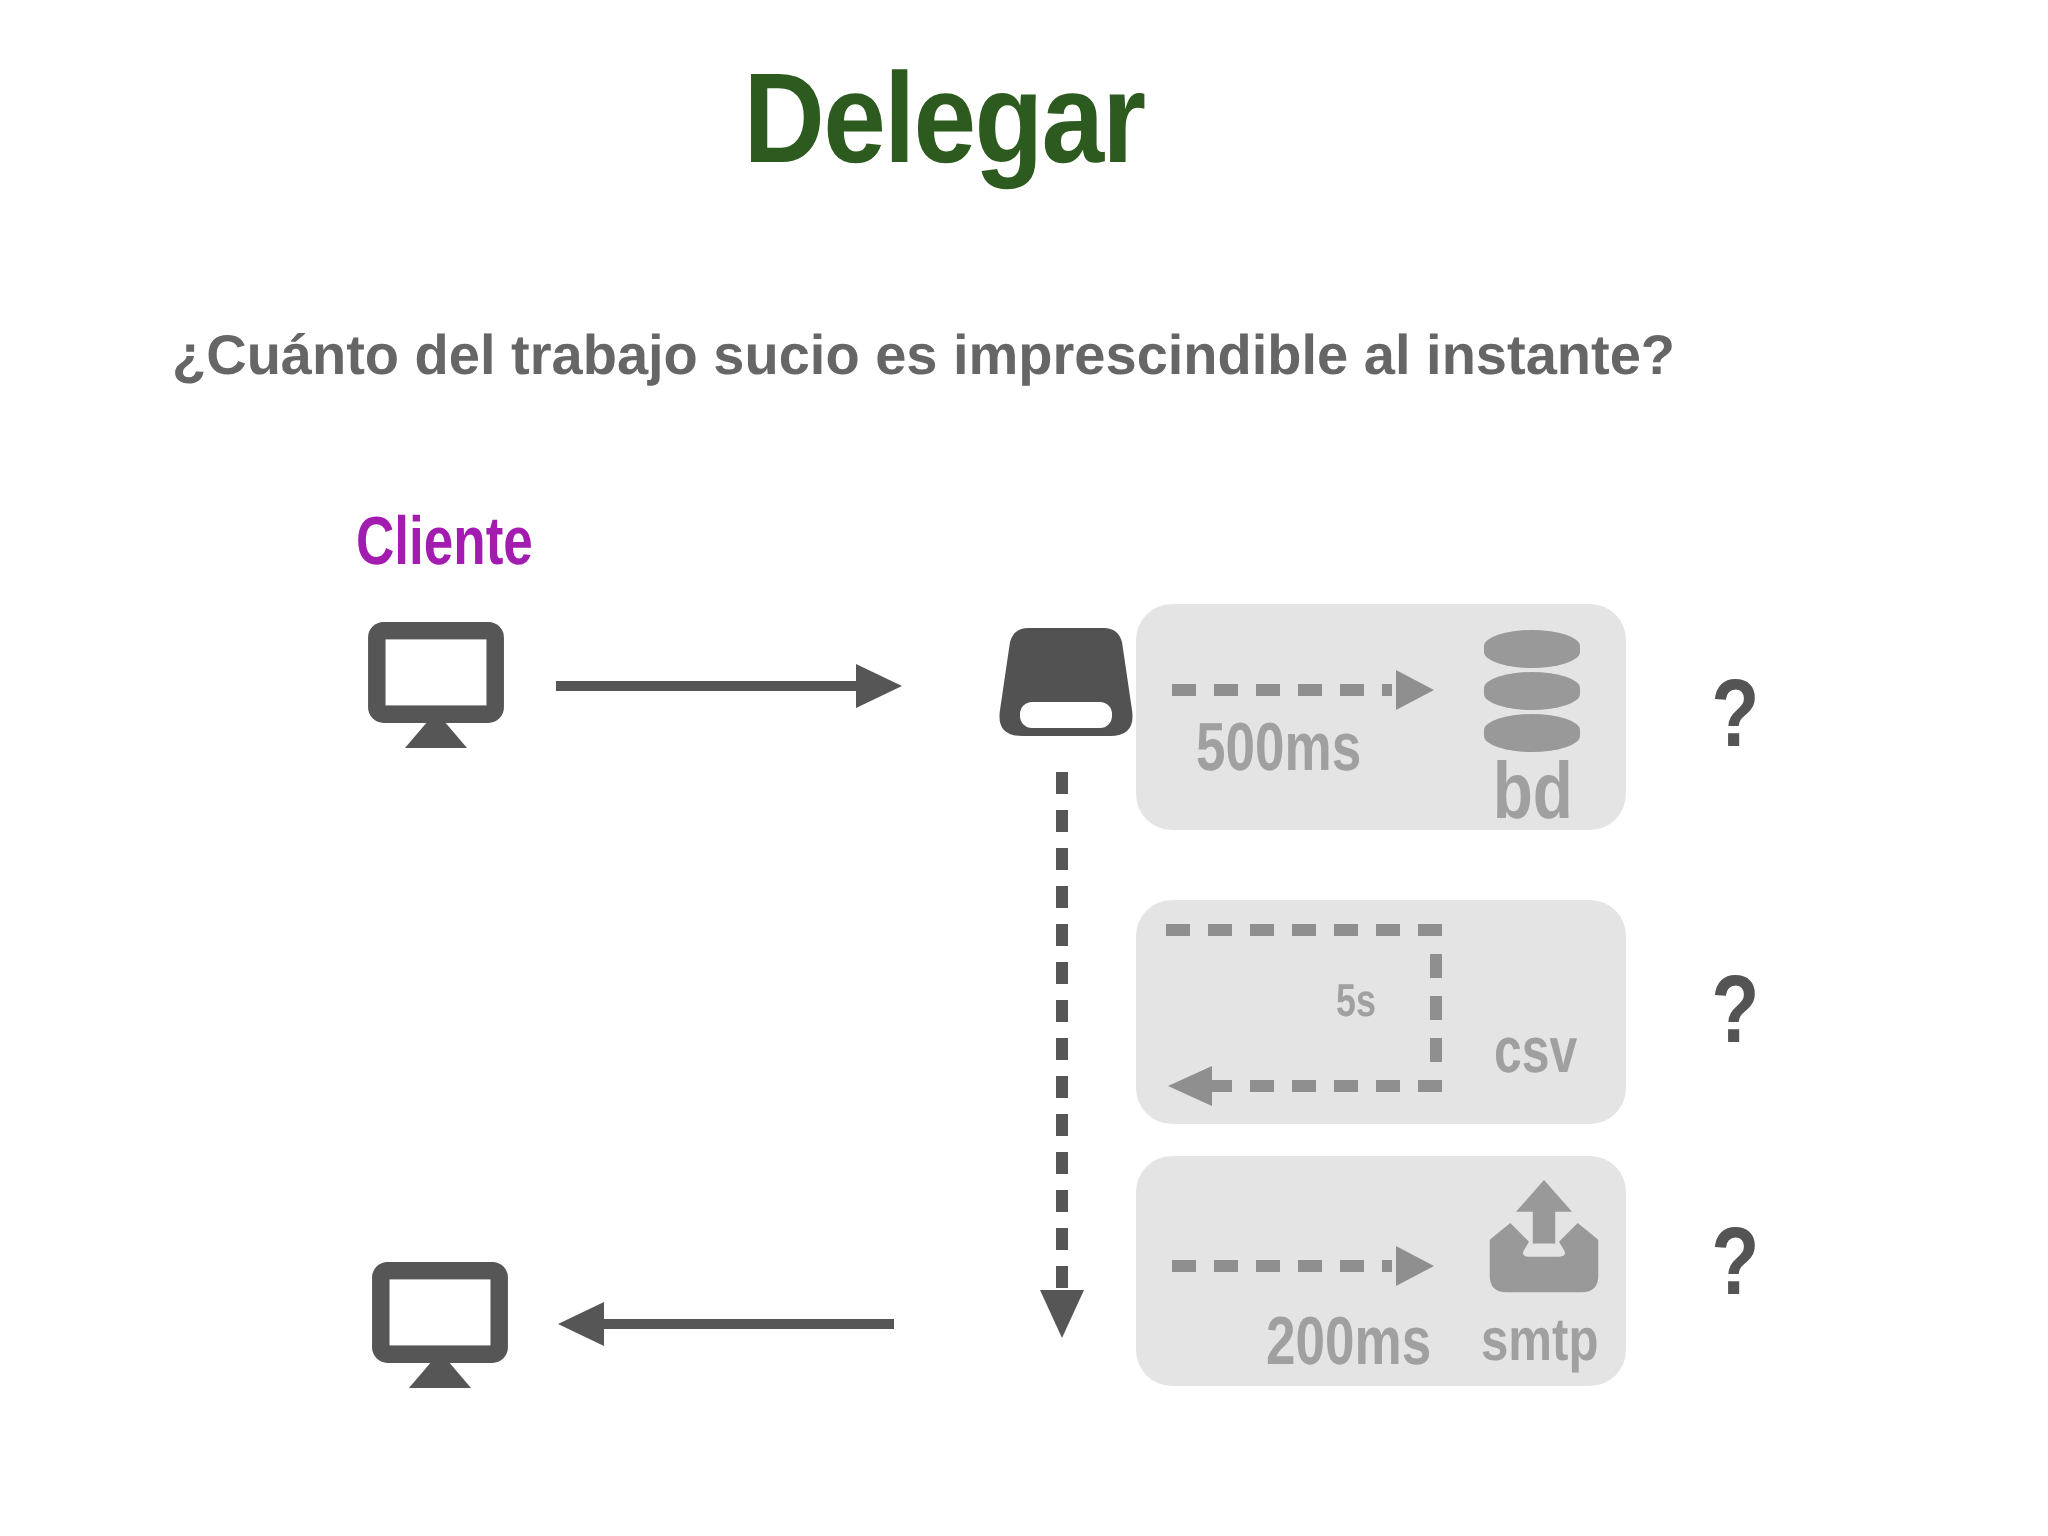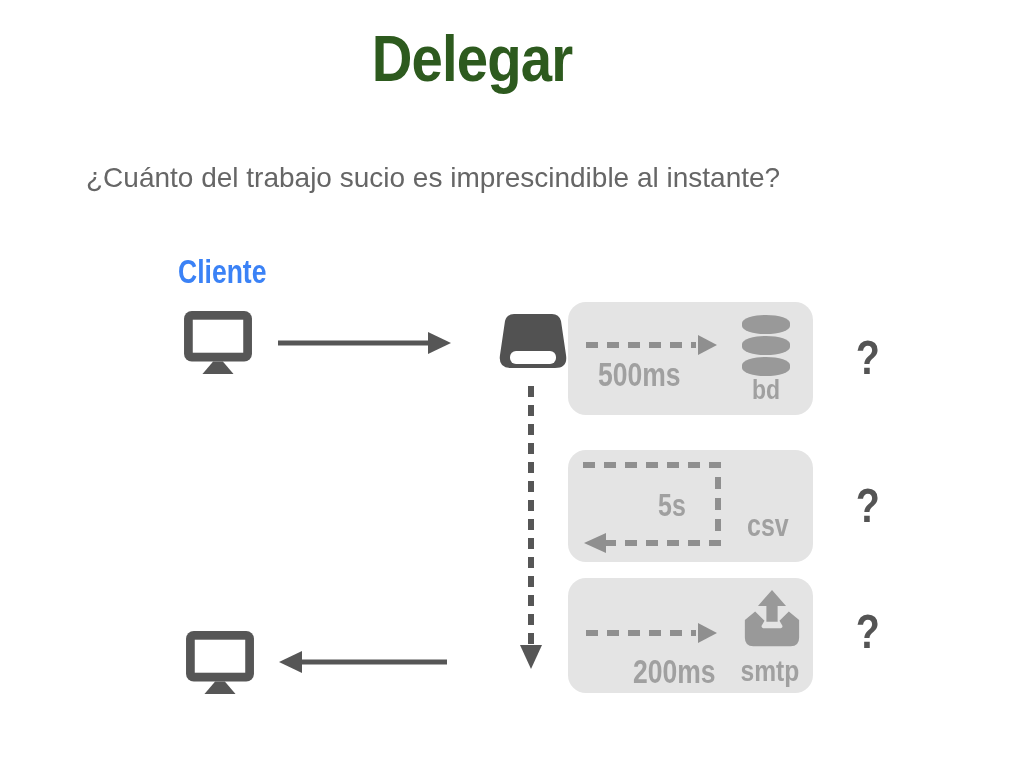--- a/index.html
+++ b/index.html
@@ -10,46 +10,47 @@
   
   #title{
     position:absolute;top:22px;left:0;width:100%;margin:0;
     text-align:center;font-size:64px;font-weight:700;color:#2d5a1e;
     transform:scaleX(0.88);transform-origin:center top;letter-spacing:-1px;
   }
   
   #subtitle{
     position:absolute;left:86px;top:162px;font-size:28px;color:#666666;
     letter-spacing:0;
+    font-weight:bold;
   }
   
-  .col-label{position:absolute;font-size:34px;font-weight:700;color:#3b82f6;white-space:nowrap;}
+  .col-label{position:absolute;font-size:34px;font-weight:700;color:#a21caf;white-space:nowrap;}
   .cond{display:inline-block;transform:scaleX(0.78);transform-origin:left bottom;}
   .cond-c{display:inline-block;transform:scaleX(0.82);transform-origin:center bottom;}
   #cliente-label{left:178px;top:252px;}
   #servidor-label{left:477px;top:252px;}
   
   .abs{position:absolute;}
   
   .task-box{
     position:absolute;left:568px;width:245px;background:#e4e4e4;border-radius:18px;
   }
   #box-bd{top:302px;height:113px;}
   #box-csv{top:450px;height:112px;}
   #box-smtp{top:578px;height:115px;}
   .box-svg{position:absolute;left:0;top:0;}
   .box-label{
     position:absolute;font-weight:700;color:#a0a0a0;white-space:nowrap;
   }
   .time-label{font-size:34px;}
   #bd-time{left:30px;top:53px;}
   #smtp-time{left:30px;top:74px;margin-left:35px;}
-  #csv-time{left:90px;top:37px;width:45px;text-align:left;font-size:32px;}
+  #csv-time{left:90px;top:37px;width:45px;text-align:center;font-size:23px;}
   #csv-target{left:179px;top:37px;font-size:32px;margin-top:20px;}
-  #bd-target{left:172px;top:72px;width:52px;text-align:center;font-size:28px;}
+  #bd-target{left:172px;top:72px;width:52px;text-align:center;font-size:40px;}
   #smtp-target{left:166px;top:76px;width:70px;text-align:right;font-size:30px;}
   
   .qmark{
     position:absolute;left:846px;width:44px;text-align:center;
     font-size:48px;font-weight:700;color:#545454;
   }
   #qmark-1{top:330px;}
   #qmark-2{top:478px;}
   #qmark-3{top:604px;}
   #arrow-layer{position:absolute;left:0;top:0;pointer-events:none;}

